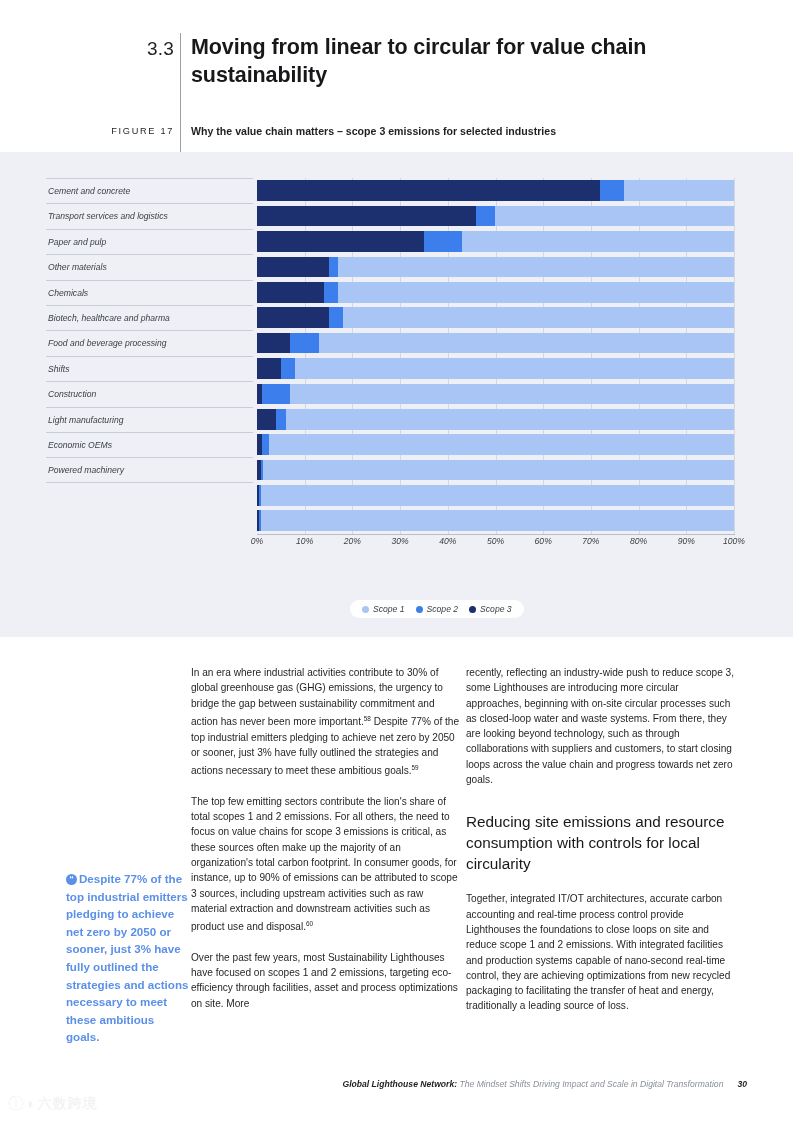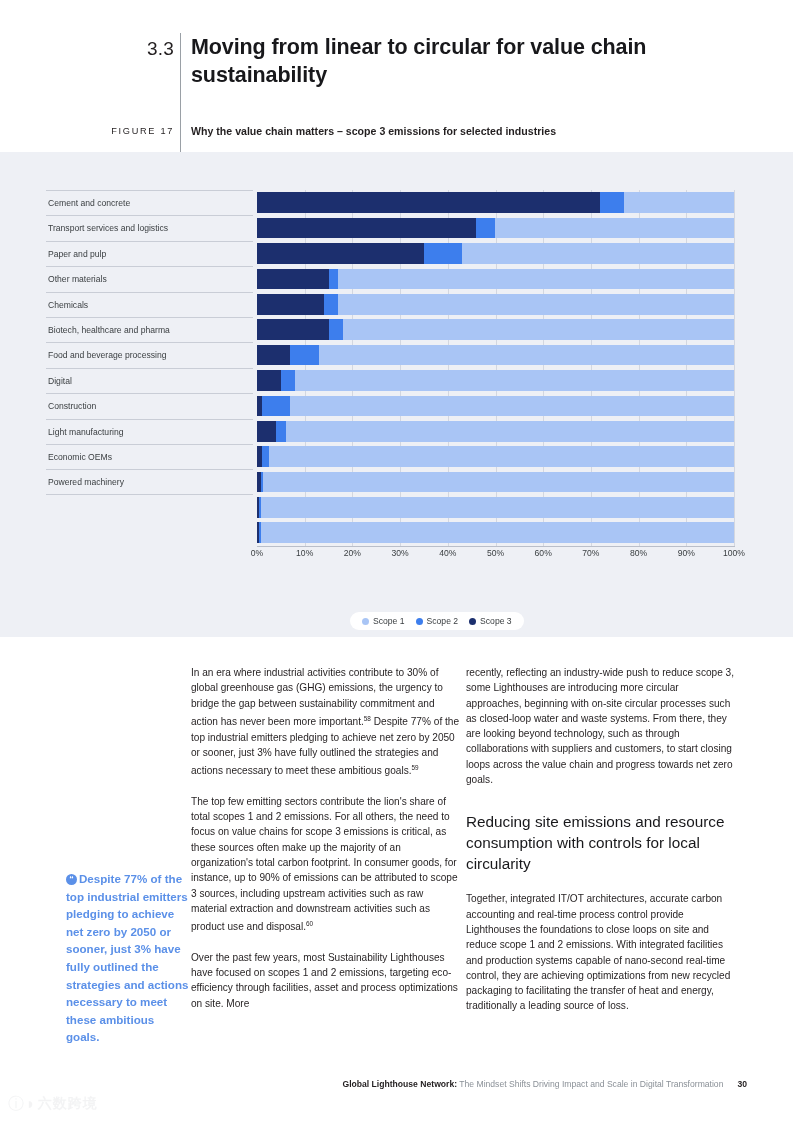--- a/index.html
+++ b/index.html
@@ -78,23 +78,24 @@
     position: absolute;
     left: 0; top: 152px;
     width: 793px;
     height: 485px;
     background: #eef0f5;
   }
 
   .chart {
     position: absolute;
     left: 46px;
-    top: 38px;
+    top: 26px;
     width: 690px;
     height: 400px;
+    font-style: italic;
   }
   
   .label-col {
     position: absolute;
     left: 0; top: 0;
     width: 207px;
   }
   .row-label {
     height: 25.4px;
     line-height: 25.4px;
@@ -266,20 +267,21 @@
   }
 
   .footer {
     position: absolute;
     left: 0;
     bottom: 28px;
     width: 793px;
     height: 14px;
     font-size: 8.6px;
     color: #8a9097;
+    font-style: italic;
   }
   .footer-inner {
     position: absolute;
     right: 46px;
     top: 0;
     white-space: nowrap;
   }
   .footer-inner b { color: #231f20; }
   .footer-page {
     font-weight: bold;
@@ -322,21 +324,21 @@
 <div class="figure-panel">
   <div class="chart">
     <div class="label-col">
         <div class="row-label">Cement and concrete</div>
         <div class="row-label">Transport services and logistics</div>
         <div class="row-label">Paper and pulp</div>
         <div class="row-label">Other materials</div>
         <div class="row-label">Chemicals</div>
         <div class="row-label">Biotech, healthcare and pharma</div>
         <div class="row-label">Food and beverage processing</div>
-        <div class="row-label">Digital</div>
+        <div class="row-label">Shifts</div>
         <div class="row-label">Construction</div>
         <div class="row-label">Light manufacturing</div>
         <div class="row-label">Economic OEMs</div>
         <div class="row-label last">Powered machinery</div>
       </div>
     <div class="plot">
       <div class="gridlines">
           <div class="gridline" style="left: 10%;"></div>
           <div class="gridline" style="left: 20%;"></div>
           <div class="gridline" style="left: 30%;"></div>

